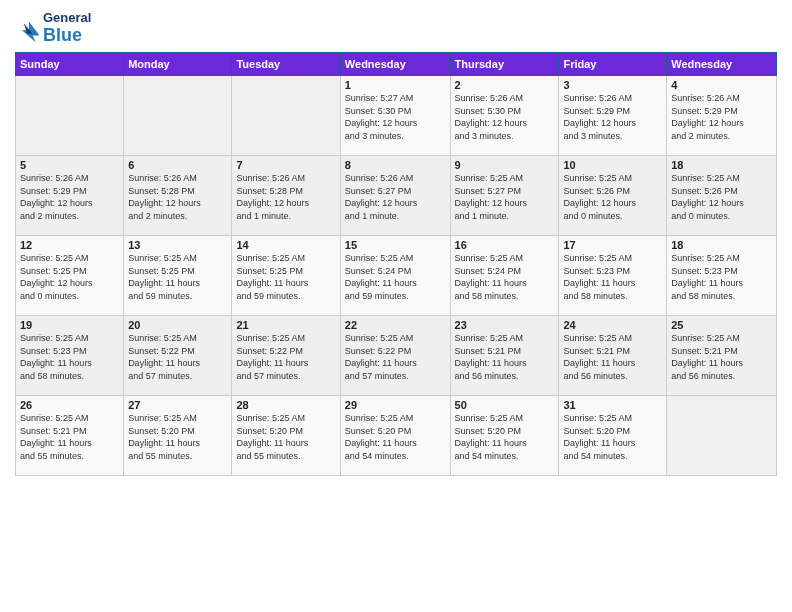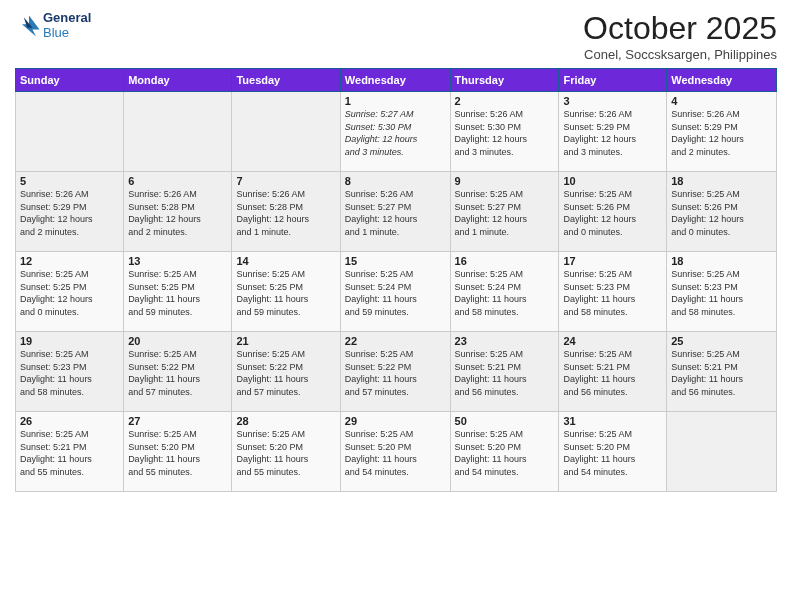--- a/index.html
+++ b/index.html
@@ -90,26 +90,22 @@
 <div class="container">
   <div class="header-row">
     <div class="logo">
       <svg class="logo-icon" viewBox="0 0 32 32">
         <rect x="0" y="0" width="32" height="32" fill="none"></rect>
         <polygon points="16,4 28,20 20,20 24,28 8,14 16,14" fill="#2a7ab8"></polygon>
         <polygon points="10,6 20,18 14,18" fill="#1a3a6b"></polygon>
       </svg>
       <div>
         <div style="font-size:13px;font-weight:bold;color:#1a3a6b;">General</div>
-        <div style="font-size:13px;font-weight:normal;color:#2a7ab8;">Blue</div>
+        <div style="font-size:18px;font-weight:bold;color:#2a7ab8;">Blue</div>
       </div>
-    </div>
-    <div class="title-block">
-      <div class="month-title">October 2025</div>
-      <div class="location">Conel, Soccsksargen, Philippines</div>
     </div>
   </div>
 
   <table class="calendar">
     <thead>
       <tr>
         <th>Sunday</th>
         <th>Monday</th>
         <th>Tuesday</th>
         <th>Wednesday</th>
@@ -118,21 +114,21 @@
         <th>Wednesday</th>
       </tr>
     </thead>
     <tbody id="calendar-body">
     <tr>
           <td class="empty-cell"></td>
           <td class="empty-cell"></td>
           <td class="empty-cell"></td>
           <td>
             <span class="day-num">1</span>
-            <div class="day-info" style="white-space: pre-line; font-style: italic;">Sunrise: 5:27 AM
+            <div class="day-info" style="white-space: pre-line;">Sunrise: 5:27 AM
 Sunset: 5:30 PM
 Daylight: 12 hours
 and 3 minutes.</div>
           </td>
           <td>
             <span class="day-num">2</span>
             <div class="day-info" style="white-space: pre-line;">Sunrise: 5:26 AM
 Sunset: 5:30 PM
 Daylight: 12 hours
 and 3 minutes.</div>

